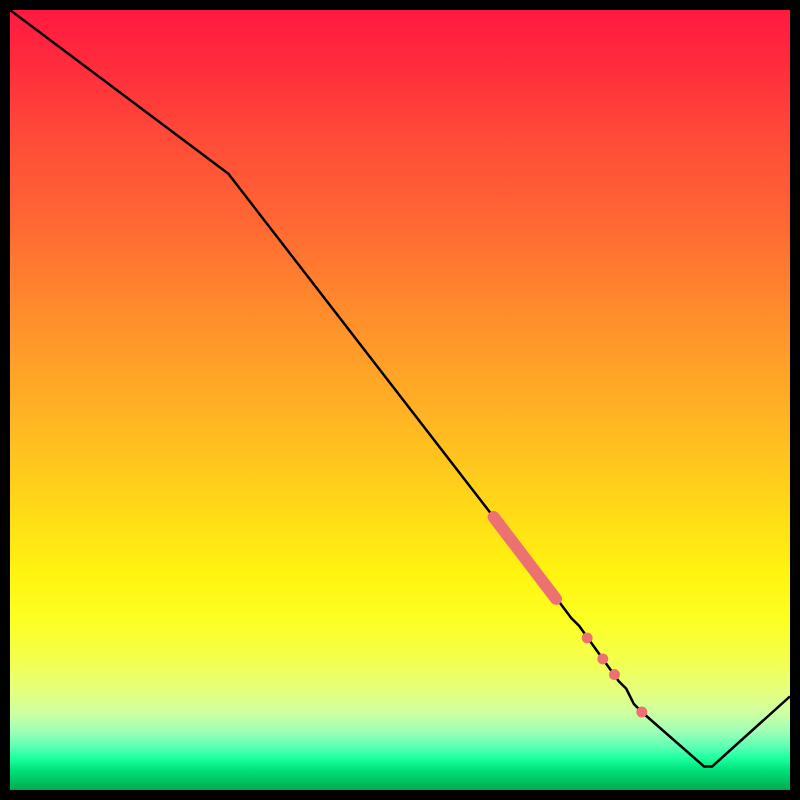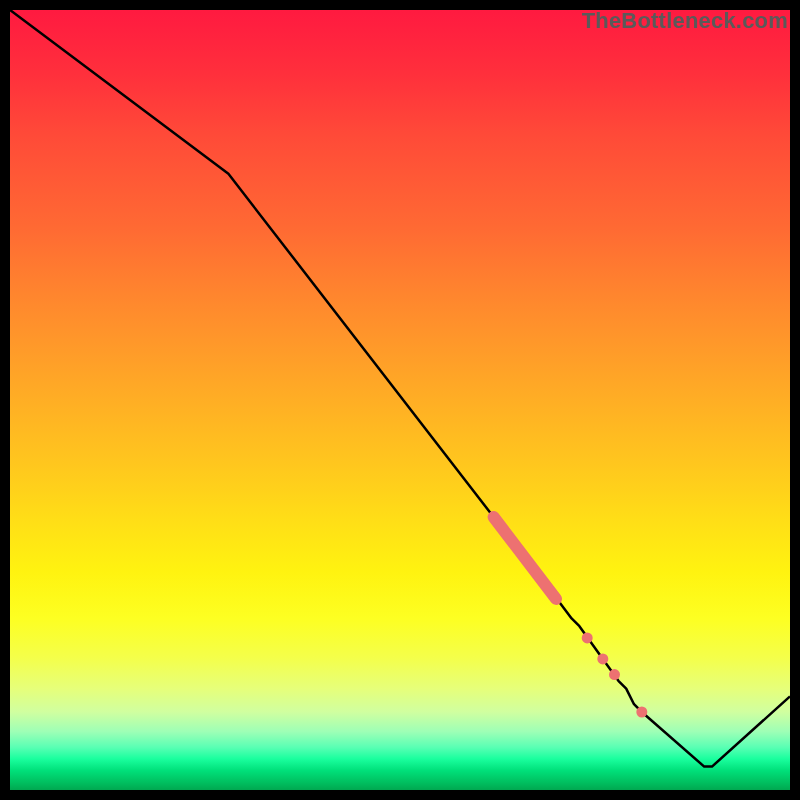--- a/index.html
+++ b/index.html
@@ -76,14 +76,13 @@
     <div class="gradient"></div>
     <svg class="overlay" id="overlay" viewBox="0 0 780 780" preserveAspectRatio="none">
         <path d="M0.00,0.00 L218.40,163.80 L483.60,507.00 L491.40,514.80 L561.60,608.40 L569.40,616.20 L608.40,670.80 L616.20,678.60 L624.00,694.20 L631.80,702.00 L694.20,756.60 L702.00,756.60 L780.00,686.40 " fill="none" stroke="#000000" stroke-width="2.5" stroke-linejoin="round"></path>
         <line x1="483.6" y1="507" x2="546" y2="588.9" stroke="#ed7171" stroke-width="12" stroke-linecap="round"></line>
         <circle cx="577.2" cy="627.9" r="5.5" fill="#ed7171"></circle>
         <circle cx="592.8" cy="648.96" r="5.5" fill="#ed7171"></circle>
         <circle cx="604.5" cy="664.56" r="5.5" fill="#ed7171"></circle>
         <circle cx="631.8000000000001" cy="702" r="5.5" fill="#ed7171"></circle>
       </svg>
   </div>
-  <div class="watermark">TheBottleneck.com</div>
 </div>
 
 </body></html>

